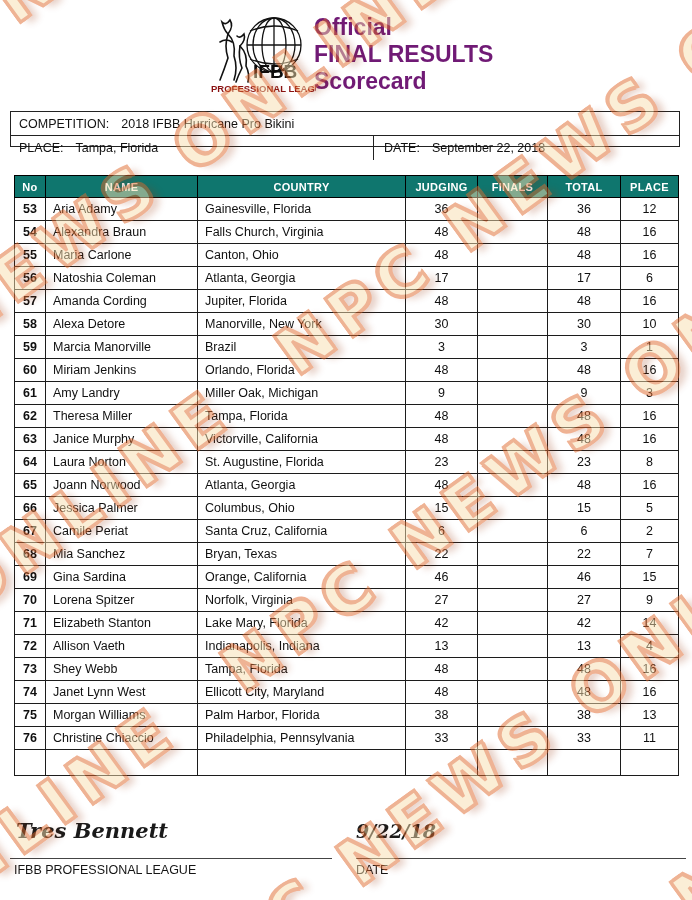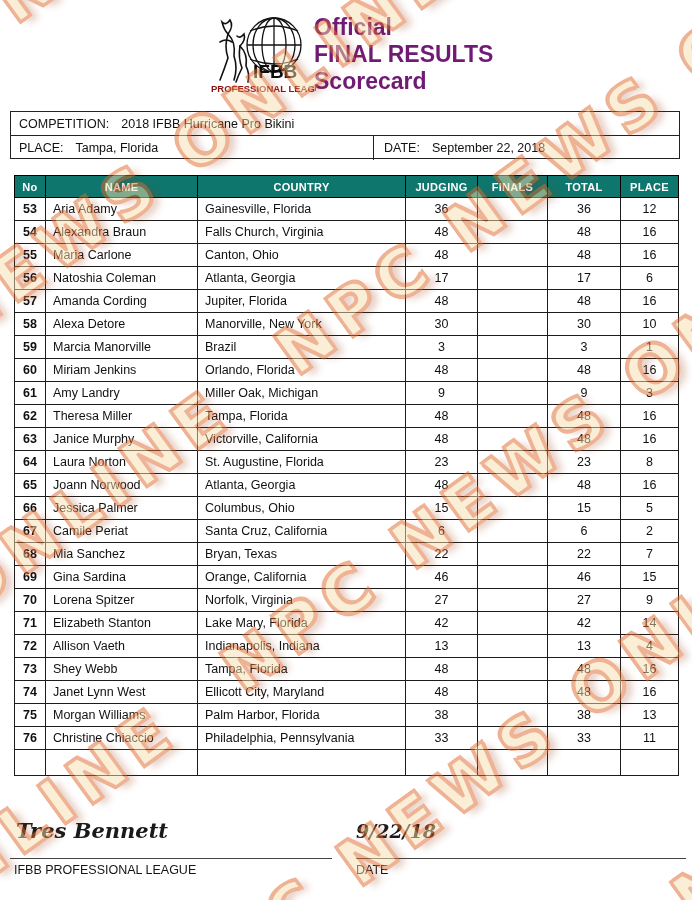--- a/index.html
+++ b/index.html
@@ -19,21 +19,21 @@
     letter-spacing:10px;white-space:nowrap;color:#f9dfae;
     -webkit-text-stroke:3px #df6a2c;
     text-shadow:2px 2px 0 #e2662a,-2px -2px 0 #e2662a,2px -2px 0 #e2662a,
                 -2px 2px 0 #e2662a,6px 7px 7px rgba(150,50,10,.45);
   }
   
   .logo{position:absolute;left:210px;top:12px;width:106px;height:90px;}
   .title{position:absolute;left:314px;top:14px;}
   .title .line{font-size:23px;font-weight:900;line-height:27px;color:#701a75;letter-spacing:0;}
   
-  .infobox{position:absolute;left:10px;top:111px;width:670px;height:48px;border:1px solid #222;box-sizing:border-box;background:transparent;}
+  .infobox{position:absolute;left:10px;top:111px;width:670px;height:36px;border:1px solid #222;box-sizing:border-box;background:transparent;}
   .inforow{display:flex;align-items:center;height:24px;font-size:12.5px;box-sizing:border-box;}
   .inforow.top{border-bottom:1px solid #222;}
   .cell-left{width:363px;height:100%;display:flex;align-items:center;border-right:1px solid #222;box-sizing:border-box;padding-left:8px;}
   .cell-right{flex:1;height:100%;display:flex;align-items:center;padding-left:10px;}
   .lbl{padding-left:8px;}
   .cell-left .lbl,.cell-right .lbl{padding-left:0;}
   .val{margin-left:12px;}
   
   table.results{position:absolute;left:14px;top:175px;width:664px;border-collapse:collapse;table-layout:fixed;z-index:2;}
   table.results th{

